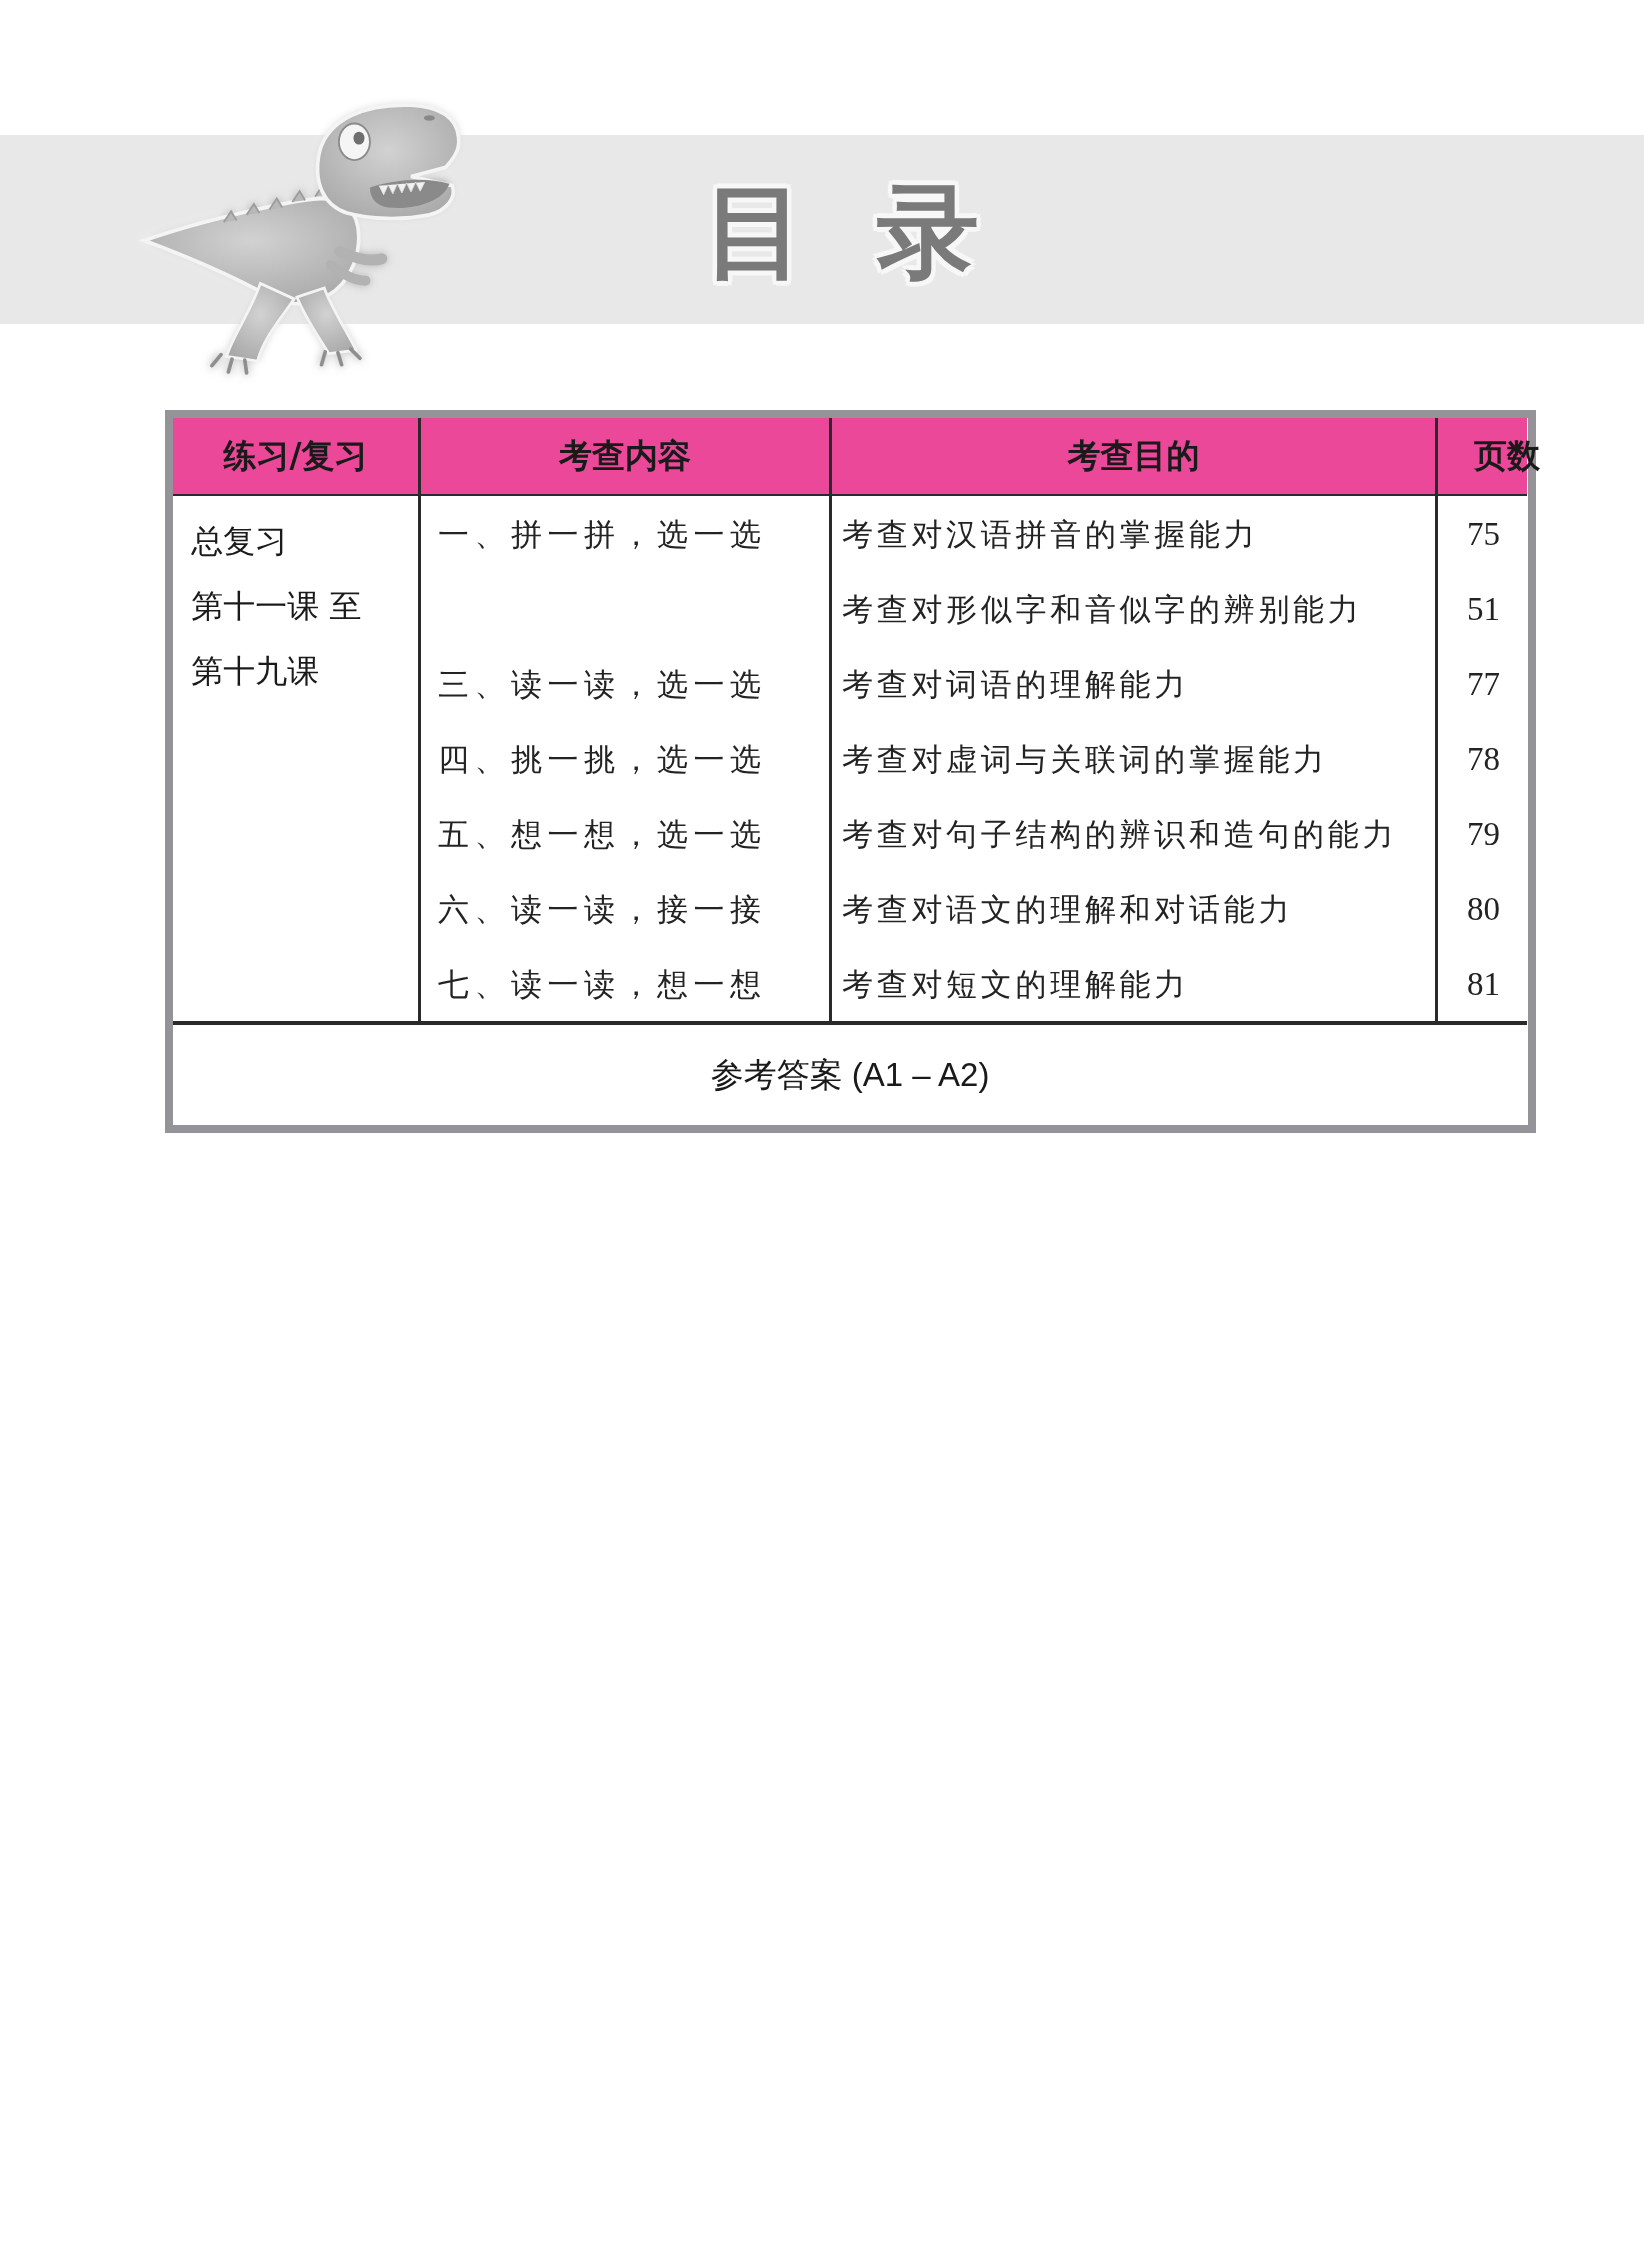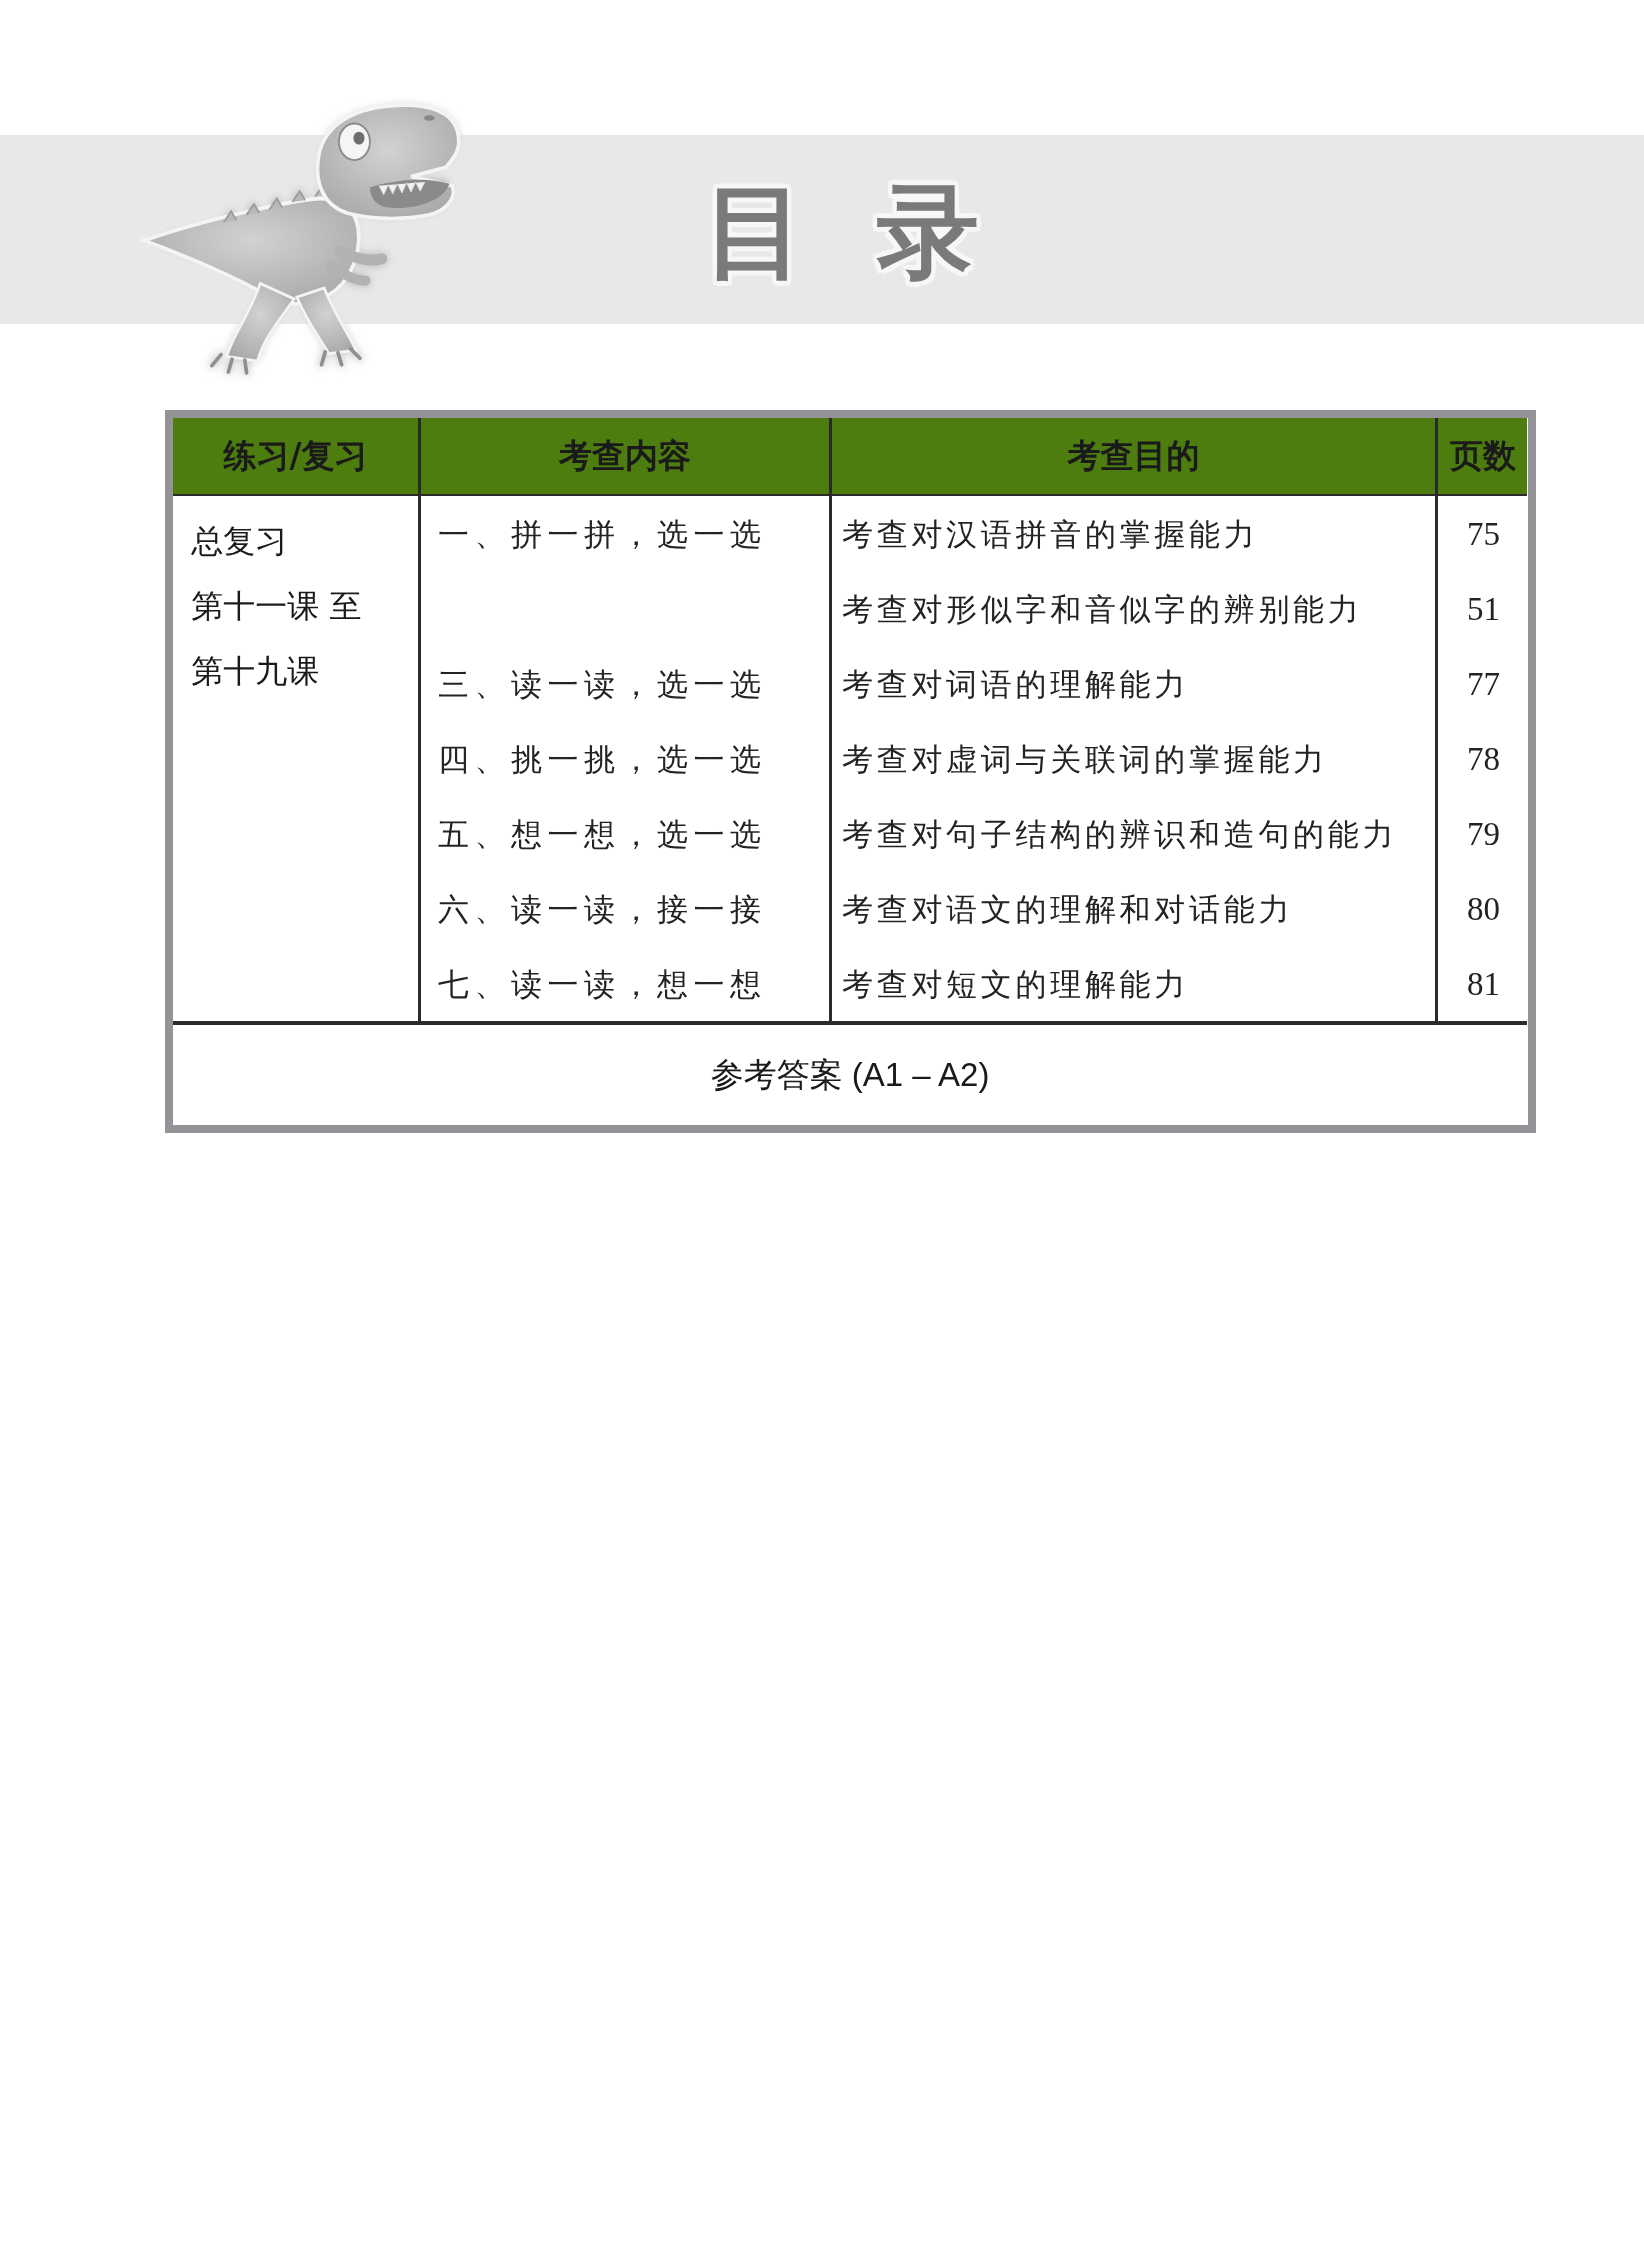--- a/index.html
+++ b/index.html
@@ -58,21 +58,21 @@
       box-sizing: border-box;
       border: 8.2px solid #939398;
       background: #ffffff;
     }
     .toc-header {
       position: absolute;
       left: 0;
       top: 0;
       width: 1354px;
       height: 76px;
-      background: #4d7c0f;
+      background: #ec4899;
       border-bottom: 2.7px solid #2a2a2a;
       box-sizing: content-box;
     }
     .hcell {
       position: absolute;
       top: 0;
       height: 76px;
       display: flex;
       align-items: center;
       justify-content: center;
@@ -202,21 +202,21 @@
   <span>目</span>
   <span>录</span>
 </div>
 
 <div class="toc">
 
   <div class="toc-header">
     <div class="hcell" style="left:0;width:245px;">练习/复习</div>
     <div class="hcell" style="left:248px;width:408px;">考查内容</div>
     <div class="hcell" style="left:659px;width:603px;">考查目的</div>
-    <div class="hcell" style="left:1265px;width:90px;">页数</div>
+    <div class="hcell" style="left:1265px;width:98px;padding-left:20px;">页数</div>
   </div>
 
   <div class="vline" style="left:245px;height:603px;"></div>
   <div class="vline" style="left:656px;height:603px;"></div>
   <div class="vline" style="left:1262px;height:603px;"></div>
 
   <div class="col-left-text">
     <div>总复习</div>
     <div>第十一课 至</div>
     <div>第十九课</div>

